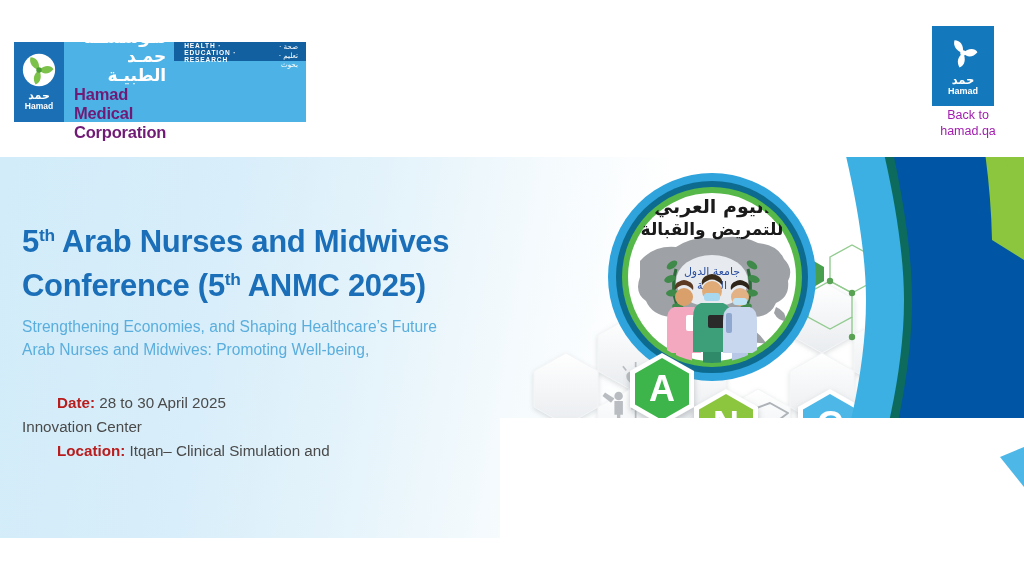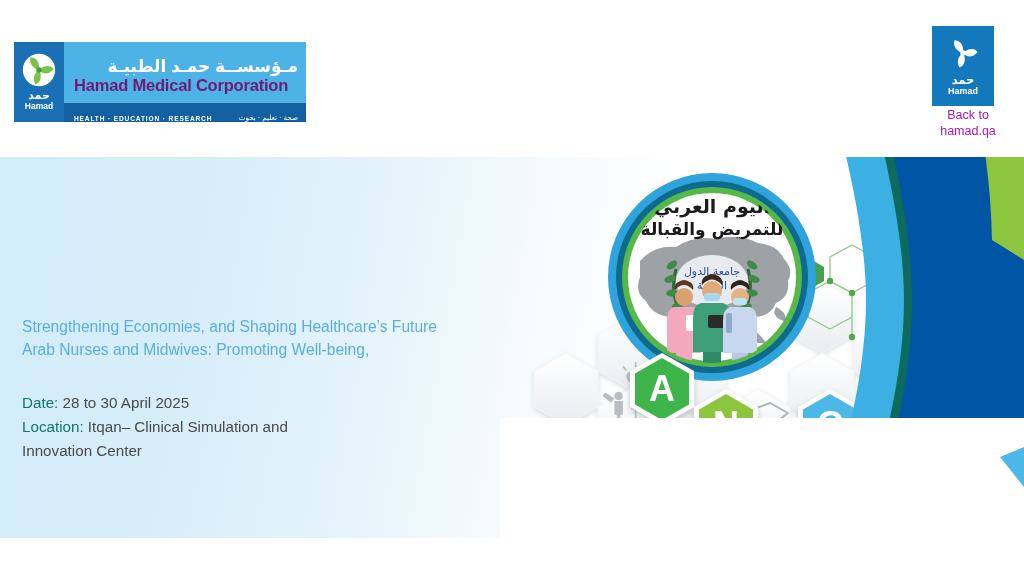--- a/index.html
+++ b/index.html
@@ -20,45 +20,45 @@
   
   .hmc-logo{position:absolute;left:14px;top:42px;width:292px;height:80px;display:flex;}
   .hmc-mark{
     width:50px;height:80px;background:#1a6fb5;
     display:flex;flex-direction:column;align-items:center;justify-content:center;
     flex:0 0 auto;position:relative;
   }
   .leafcircle{width:34px;height:34px;position:relative;}
   .hmc-mark .ar{color:#fff;font-size:11px;line-height:11px;margin-top:3px;font-weight:700;letter-spacing:.5px;}
   .hmc-mark .en{color:#fff;font-size:8.5px;line-height:10px;font-weight:700;}
-  .hmc-text{flex:1;display:flex;flex-direction:column;background:#4db3e6;}
+  .hmc-text{flex:1;display:flex;flex-direction:row;background:#4db3e6;}
   .hmc-top{flex:1;padding:6px 8px 0 10px;display:flex;flex-direction:column;justify-content:center;}
   .hmc-ar{color:#ffffff;font-size:17px;line-height:19px;text-align:right;direction:rtl;letter-spacing:1.5px;font-weight:600;}
   .hmc-en{color:#701a75;font-size:16.5px;line-height:19px;font-weight:600;letter-spacing:-.2px;}
-  .hmc-bar{height:19px;background:#12609f;display:flex;align-items:flex-end;justify-content:space-between;padding:0 8px 0 10px;}
+  .hmc-bar{height:19px;background:#12609f;display:flex;align-items:flex-start;justify-content:space-between;padding:0 8px 0 10px;}
   .hmc-bar .l{color:#fff;font-size:6.6px;font-weight:700;letter-spacing:.85px;}
   .hmc-bar .r{color:#fff;font-size:7.2px;direction:rtl;letter-spacing:.4px;}
 
   
   .hamad-badge{position:absolute;left:932px;top:26px;width:62px;height:80px;background:#1478bd;
     display:flex;flex-direction:column;align-items:center;justify-content:center;}
   .hamad-badge .ar{color:#fff;font-size:11.5px;line-height:12px;margin-top:4px;font-weight:700;letter-spacing:.6px;}
   .hamad-badge .en{color:#fff;font-size:9px;line-height:11px;font-weight:700;}
   .backto{position:absolute;left:918px;top:108px;width:100px;text-align:center;
     color:#a21caf;font-size:12.5px;line-height:15.5px;}
 
   
   .title{position:absolute;left:22px;top:220px;width:540px;
     color:#1b6fb8;font-size:31px;line-height:44px;font-weight:700;letter-spacing:-.3px;}
   .title sup{font-size:.56em;vertical-align:super;line-height:0;font-weight:700;}
   .subtitle{position:absolute;left:22px;top:316px;width:530px;
     color:#5aaedd;font-size:15.6px;line-height:22.5px;font-weight:400;}
   .meta{position:absolute;left:22px;top:391px;width:470px;
     color:#4a4a4a;font-size:15.2px;line-height:24px;}
-  .meta b{color:#0f766e;font-weight:400;}
+  .meta b{color:#b91c1c;font-weight:700;margin-left:35px;}
 
   
   .graphic{position:absolute;left:500px;top:157px;width:524px;height:418px;overflow:hidden;}
   .graphic svg{display:block;}
   .arcs{position:absolute;right:0;top:-157px;width:524px;height:575px;}
 </style>
 </head>
 <body>
 
 <div id="stage">
@@ -384,29 +384,37 @@
       <circle cx="20" cy="20" r="3.2" fill="#ffffff"></circle>
     </svg>
     <div class="ar">حمد</div>
     <div class="en">Hamad</div>
   </div>
   <div class="backto">
     <div>Back to</div>
     <div>hamad.qa</div>
   </div>
 
+  <div class="title">
+    <div>
+      <span>5</span><sup>th</sup><span> Arab Nurses and Midwives</span>
+    </div>
+    <div>
+      <span>Conference (5</span><sup>th</sup><span> ANMC 2025)</span>
+    </div>
+  </div>
 
   <div class="subtitle">
     <div>Strengthening Economies, and Shaping Healthcare’s Future</div>
     <div>Arab Nurses and Midwives: Promoting Well-being,</div>
   </div>
 
   <div class="meta">
     <div>
       <b>Date:</b><span> 28 to 30 April 2025</span>
     </div>
+    <div>Innovation Center</div>
     <div>
       <b>Location:</b><span> Itqan– Clinical Simulation and</span>
     </div>
-    <div>Innovation Center</div>
   </div>
 
 </div>
 
 </body></html>

